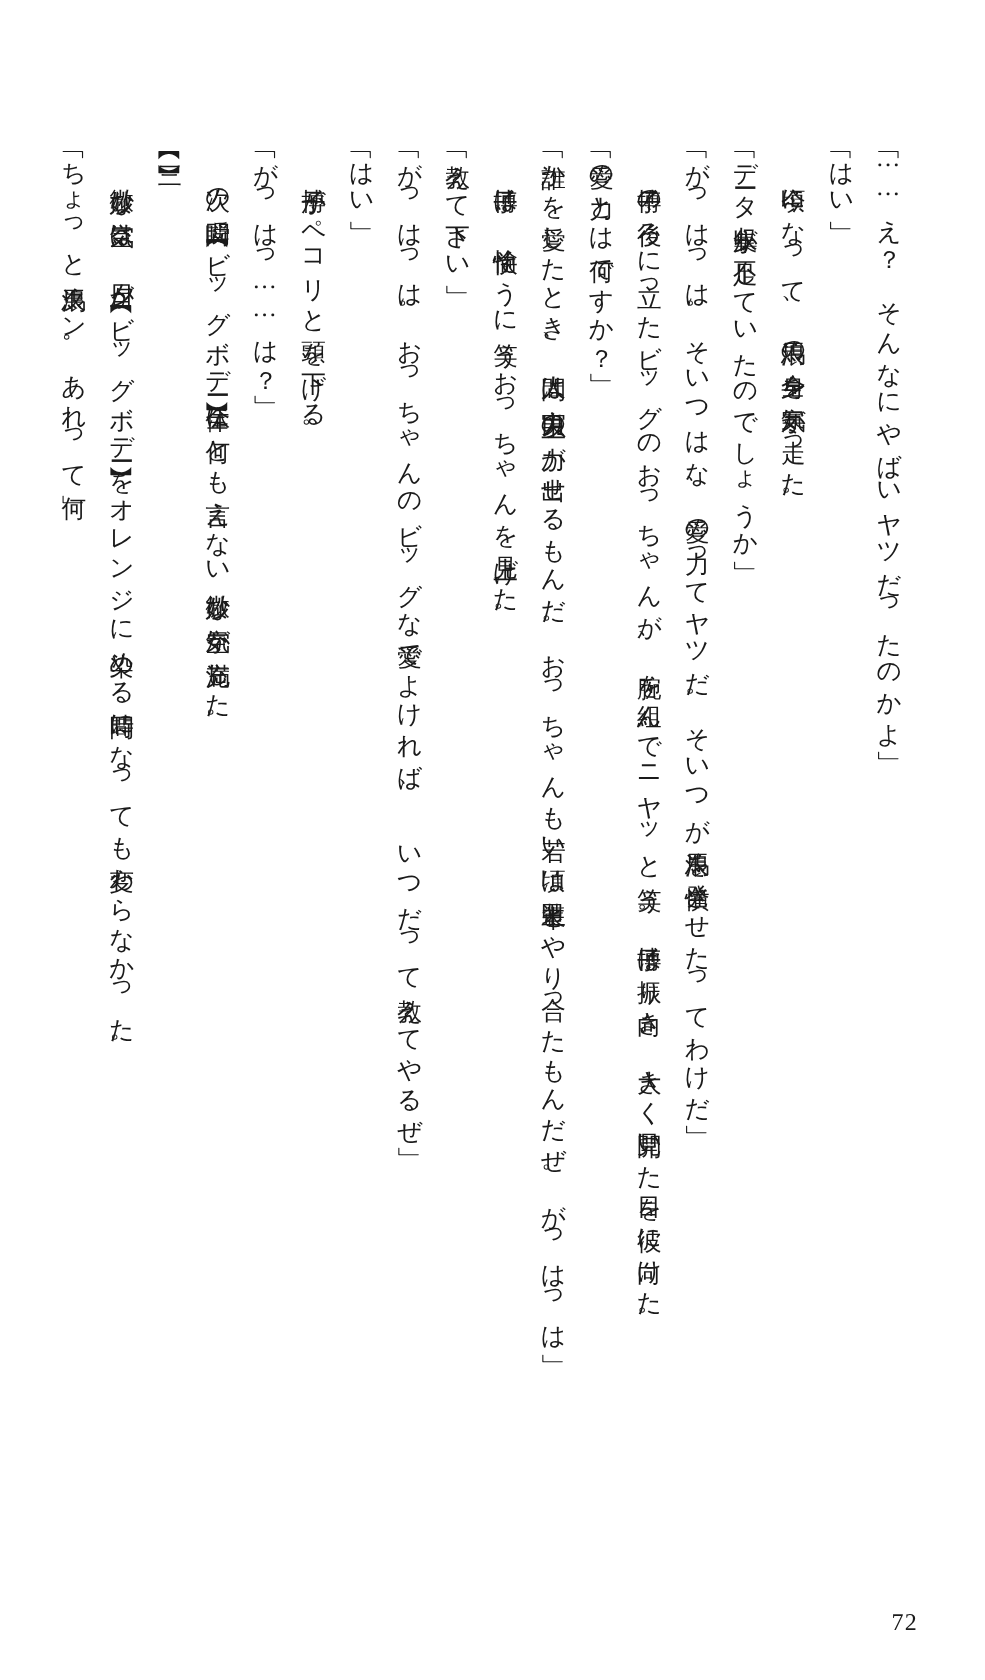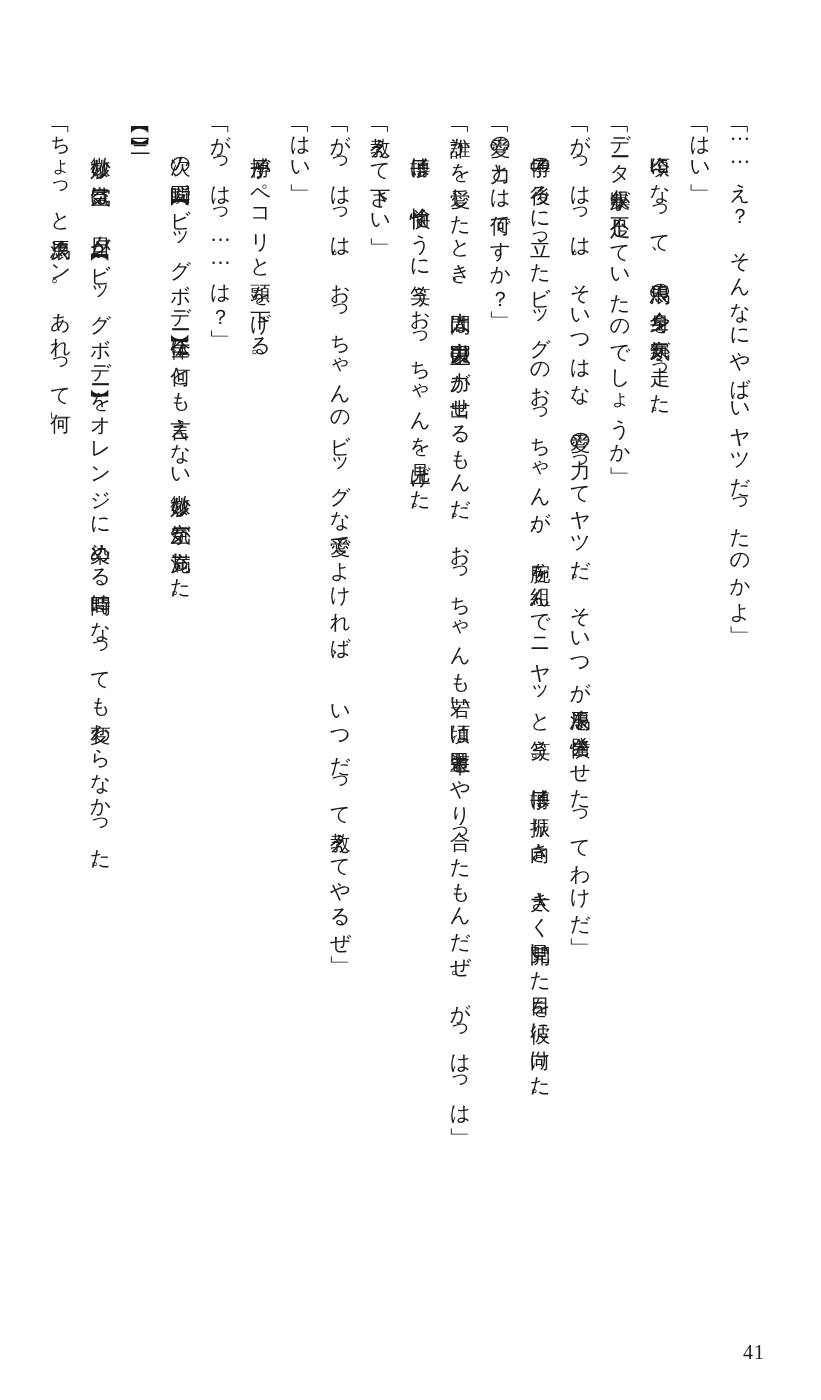--- a/index.html
+++ b/index.html
@@ -74,15 +74,15 @@
     <p>「がっはっは。おっちゃんのビッグな愛でよければ、　いつだって教えてやるぜ」</p>
     <p>「はい」</p>
     <p class="indent">博子がペコリと頭を下げる。</p>
     <p>「がっはっ……は？」</p>
     <p class="indent">次の瞬間、【ビッグボデー】全体に何とも言えない微妙な空気が充満した。</p>
     <p class="sec-break">【三】</p>
     <p class="indent">微妙な空気は、夕日が【ビッグボデー】をオレンジに染める時間になっても変わらなかった。</p>
     <p>「ちょっと浪馬クン。あれって何」</p>
   </div>
 
-  <div class="page-number">41</div>
+  <div class="page-number">72</div>
 
 </div>
 
 </body></html>

